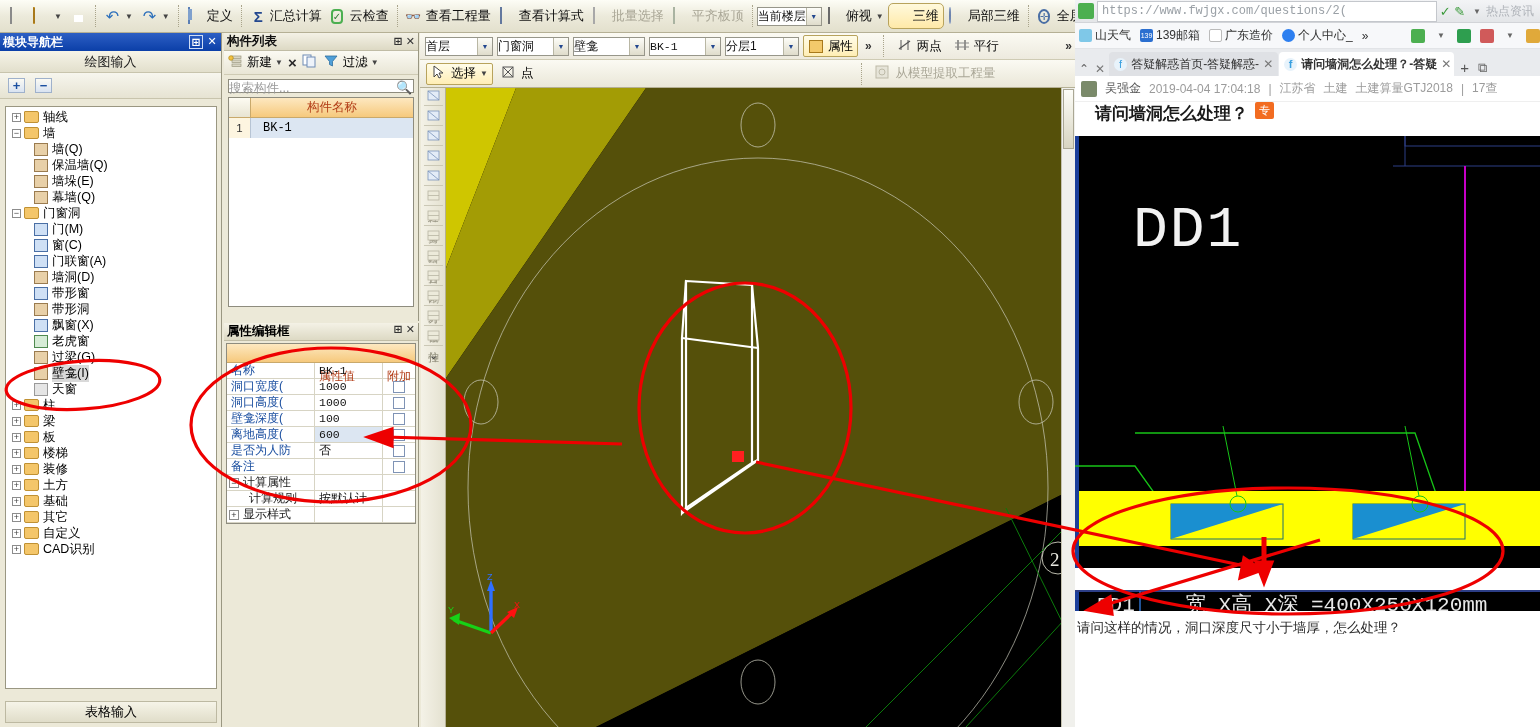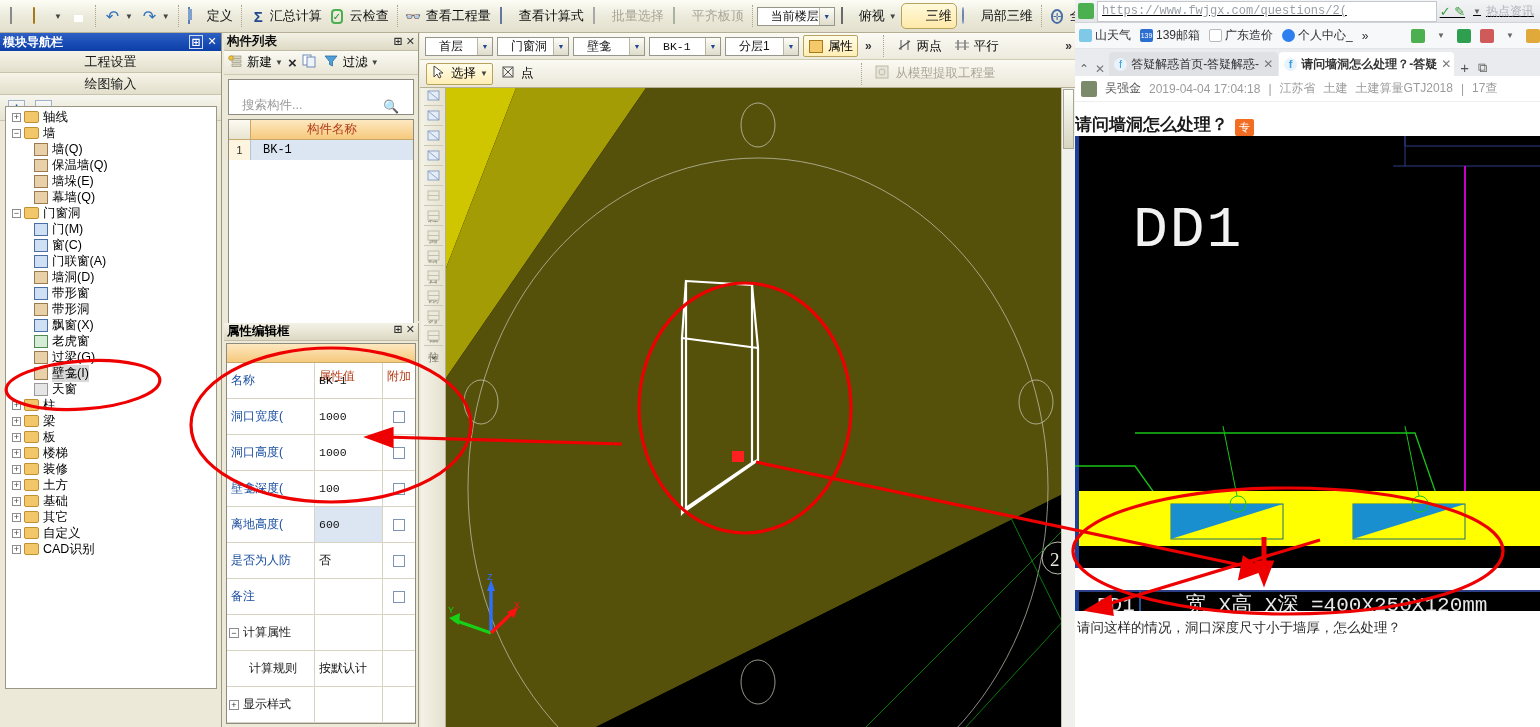--- a/index.html
+++ b/index.html
@@ -68,21 +68,21 @@
   
   .ctx-bar {
     position: absolute; left: 420px; top: 33px; width: 655px; height: 27px;
     background: linear-gradient(#fbfaf3, #edeade);
     border-bottom: 1px solid #cfcbb4;
     display: flex; align-items: center; padding-left: 5px; gap: 4px;
   }
   .combo {
     height: 19px; border: 1px solid #97968a; background: #fff;
     display: flex; align-items: center; font-size: 12px;
-    padding-left: 13px; color: #111;
+    padding-left: 0; color: #111;
   }
   .combo span.label { white-space: nowrap; }
   .combo .cbtn {
     width: 15px; height: 17px; margin-left: auto;
     background: linear-gradient(#fdfdf8, #dfdccb);
     border-left: 1px solid #b9b7a4;
     display: flex; align-items: center; justify-content: center;
     font-size: 7px; color: #23478f;
   }
   .ctx-btn {
@@ -163,22 +163,22 @@
   
   #complist {
     position: absolute; left: 224px; top: 33px; width: 195px; height: 288px;
     background: #ece9d8; border-right: 1px solid #9a9782;
   }
   .cl-title { height: 18px; background: linear-gradient(#f4f2e6, #ddd9c4); border-bottom: 1px solid #c0bca5;
     display: flex; align-items: center; padding-left: 3px; font-size: 12.5px; font-weight: bold; color: #111; }
   .cl-title .t-btns { margin-left: auto; display: flex; gap: 3px; padding-right: 3px; color: #333; font-size: 11px; }
   .cl-tools { height: 24px; display: flex; align-items: center; gap: 5px; padding-left: 4px;
     background: linear-gradient(#fbfaf3, #e9e6d6); border-bottom: 1px solid #cfcbb4; font-size: 12.5px; }
-  .cl-search { margin: 4px; height: 36px; background: #fff; border: 1px solid #8e8c7e;
-    display: flex; align-items: flex-end; padding: 0 13px; color: #9a9a9a; font-size: 12.5px; }
+  .cl-search { margin: 4px; height: 14px; background: #fff; border: 1px solid #8e8c7e;
+    display: flex; align-items: flex-start; padding: 0 0; color: #9a9a9a; font-size: 12.5px; }
   .cl-search .mag { margin-left: auto; color: #2d6fbf; font-size: 13px; }
   .cl-table { margin: 0 4px; border: 1px solid #8e8c7e; background: #fff; height: 210px; }
   .cl-thead { display: flex; height: 20px; background: linear-gradient(#fde8c0, #f6c97d);
     border-bottom: 1px solid #c9a96b; }
   .cl-thead .c0 { width: 22px; border-right: 1px solid #c9a96b; background: linear-gradient(#fdfbf2, #e8e4d2); }
   .cl-thead .c1 { flex: 1; display: flex; align-items: center; justify-content: center;
     color: #b23c16; font-size: 12.5px; }
   .cl-row { display: flex; height: 20px; background: #dce6f2; }
   .cl-row .c0 { width: 22px; border-right: 1px solid #b7c4d4; display: flex; align-items: center;
     justify-content: center; font-size: 11.5px; background: #fdf5e0; color: #333; }
@@ -189,21 +189,21 @@
   #propedit {
     position: absolute; left: 224px; top: 323px; width: 195px; height: 404px;
     background: #ece9d8; border-right: 1px solid #9a9782;
   }
   .pe-title { height: 18px; background: linear-gradient(#f4f2e6, #ddd9c4); border-bottom: 1px solid #c0bca5;
     display: flex; align-items: flex-start; padding-left: 3px; font-size: 12.5px; font-weight: bold; }
   .pe-title .t-btns { margin-left: auto; display: flex; gap: 3px; padding-right: 3px; color: #333; font-size: 11px; }
   .pe-grid { margin: 2px 2px 0 2px; border: 1px solid #8e8c7e; background: #fff; }
   .pe-hrow { display: flex; height: 19px; background: linear-gradient(#fde8c0, #f6c97d); border-bottom: 1px solid #c9a96b; }
   .pe-hrow div { display: flex; align-items: center; justify-content: center; font-size: 12px; color: #b23c16; margin-top: 32px; }
-  .pe-row { display: flex; height: 36px; border-bottom: 1px solid #d7d4c4; }
+  .pe-row { display: flex; height: 16px; border-bottom: 1px solid #d7d4c4; }
   .col-name { width: 88px; border-right: 1px solid #d7d4c4; display: flex; align-items: center;
     padding-left: 4px; font-size: 12px; color: #1b4fa0; white-space: nowrap; overflow: hidden; }
   .col-name.dark { color: #1a1a1a; }
   .col-val { width: 68px; border-right: 1px solid #d7d4c4; display: flex; align-items: center;
     padding-left: 4px; font-size: 11.5px; color: #111; font-family: "Liberation Mono", monospace; }
   .col-val.hl { background: #dce6f2; }
   .col-val.cn { font-family: "Liberation Sans", sans-serif; font-size: 12px; }
   .col-add { flex: 1; display: flex; align-items: center; justify-content: center; }
   .chk { width: 12px; height: 12px; border: 1px solid #7f93b5; background: #fff; }
   .pe-row.group .col-name { padding-left: 2px; }
@@ -228,21 +228,21 @@
     background: #000; overflow: hidden;
   }
 
   
   #browser {
     position: absolute; left: 1075px; top: 0; width: 465px; height: 727px;
     background: #fff; overflow: hidden;
   }
   .bz-addr {
     height: 23px; background: linear-gradient(#f3f4f6, #e3e5e8);
-    display: flex; align-items: center; border-bottom: 1px solid #d2d4d8; text-decoration: underline;
+    display: flex; align-items: center; border-bottom: 1px solid #d2d4d8;
   }
   .bz-url {
     flex: 1; height: 21px; background: #fff; border: 1px solid #c4c7cc;
     display: flex; align-items: center; padding-left: 4px;
     font-family: "Liberation Mono", monospace; font-size: 12px; color: #9aa0a6;
     overflow: hidden; white-space: nowrap;
   }
   .bz-bookmarks {
     height: 26px; background: #f7f8fa; display: flex; align-items: center;
     gap: 9px; padding-left: 4px; font-size: 12px; color: #333;
@@ -264,21 +264,21 @@
     color: #3aa0e0; font-size: 11px; line-height: 13px; text-align: center; flex: 0 0 13px; }
   .tab .tx { color: #777; font-size: 12px; }
   .bz-meta {
     height: 26px; display: flex; align-items: center; gap: 8px;
     padding-left: 6px; font-size: 12px; color: #9b9b9b; border-bottom: 1px solid #efefef;
     white-space: nowrap;
   }
   .bz-meta .avatar { width: 16px; height: 16px; border-radius: 2px; background: #7a8a6a; flex: 0 0 16px; }
   .bz-meta .dark { color: #555; }
   .bz-qtitle {
-    height: 34px; display: flex; align-items: flex-end; gap: 7px; padding-left: 0;
+    height: 34px; display: flex; align-items: flex-start; gap: 7px; padding-left: 20px;
     font-size: 17px; font-weight: bold; color: #1a1a1a;
   }
   .badge-zhuan {
     background: #f26c21; color: #fff; font-size: 11px; font-weight: normal;
     padding: 1px 4px; border-radius: 2px;
   }
   .bz-cad { position: relative; width: 465px; height: 475px; background: #000; overflow: hidden; }
   .bz-qtext { padding: 8px 2px 0 2px; font-size: 13.5px; color: #2b2b2b; }
 
   
@@ -458,23 +458,20 @@
 
     <div id="navpanel">
       <div class="panel-title">
         <span>模块导航栏</span>
         <span class="t-btns">
           <span class="t-btn boxed">⊞</span>
           <span class="t-btn">✕</span>
         </span>
       </div>
       <div class="nav-header">
-        <span>工程设置</span>
-      </div>
-      <div class="nav-header">
         <span>绘图输入</span>
       </div>
       <div class="nav-plusbar">
         <span class="pm-btn">+</span>
         <span class="pm-btn">−</span>
       </div>
       <div class="tree" id="nav-tree">
           <div class="tnode indent1">
             <span class="exp">+</span>
             <span class="folder"></span>
@@ -594,20 +591,23 @@
             <span class="exp">+</span>
             <span class="folder"></span>
             <span class="lbl">自定义</span>
           </div>
           <div class="tnode indent1">
             <span class="exp">+</span>
             <span class="folder"></span>
             <span class="lbl">CAD识别</span>
           </div>
         </div>
+      <div class="nav-footer">
+        <span>表格输入</span>
+      </div>
     </div>
 
     <div id="complist">
       <div class="cl-title">
         <span>构件列表</span>
         <span class="t-btns">
           <span>⊞</span>
           <span>✕</span>
         </span>
       </div>

